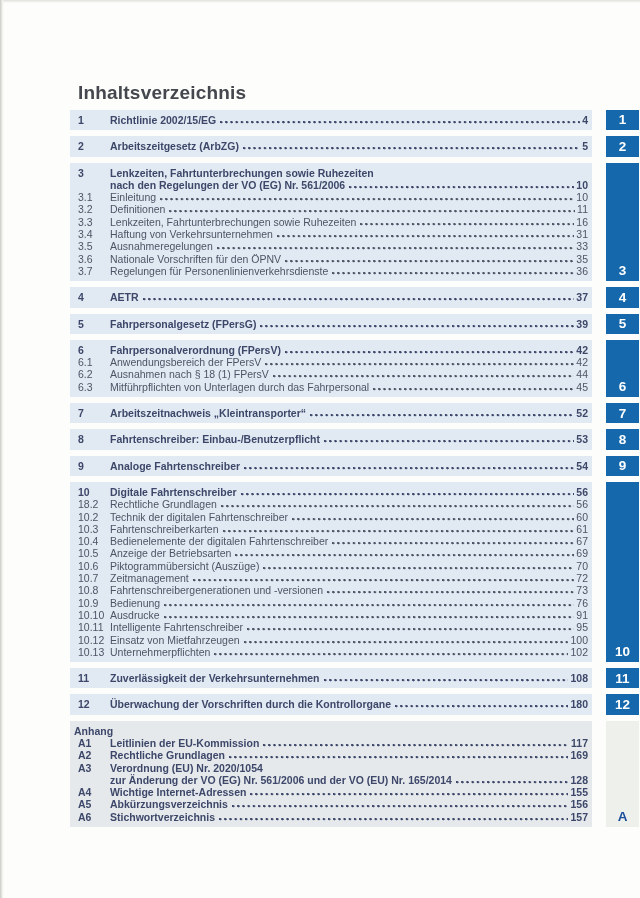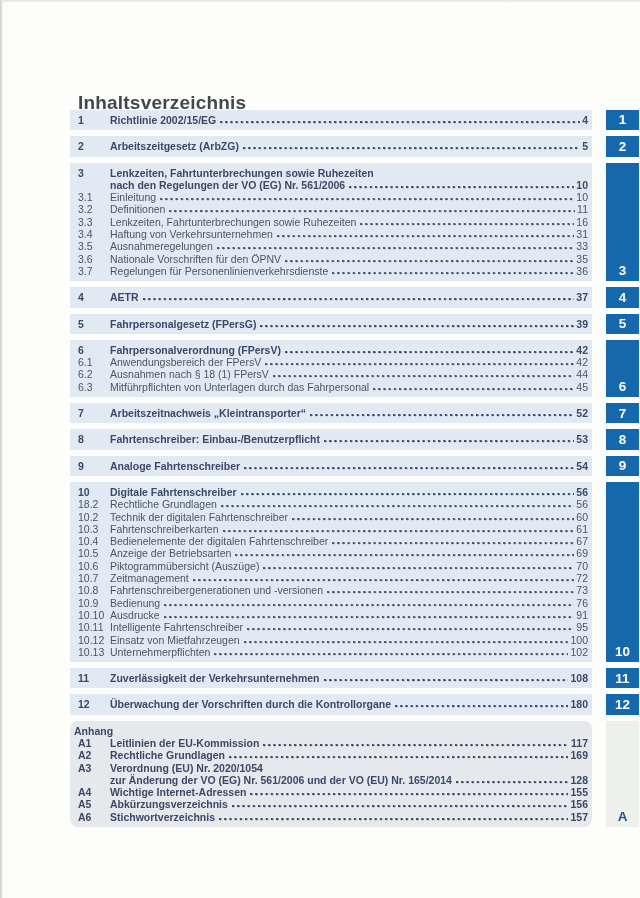--- a/index.html
+++ b/index.html
@@ -7,29 +7,29 @@
   body {
     font-family:"Liberation Sans","DejaVu Sans",sans-serif;
     background:#fdfdfc;
   }
   .sheet { position:relative; width:640px; height:898px; background:#fdfdfc; overflow:hidden; }
   .edge-left { position:absolute; left:0; top:0; bottom:0; width:4px;
     background:linear-gradient(90deg,#c9c9c5,#f1f1ee 60%,rgba(255,255,255,0)); }
   .edge-top { position:absolute; top:0; left:0; right:0; height:3px;
     background:linear-gradient(180deg,#e0e0dc,rgba(255,255,255,0)); }
 
-  .title { position:absolute; left:78px; top:92px; font-size:19px; font-weight:700;
+  .title { position:absolute; left:78px; top:82px; font-size:19px; font-weight:700;
     color:var(--c-title,#44484e); letter-spacing:.2px; }
 
   .toc { position:absolute; left:70px; top:110px; width:570px;
     display:flex; flex-direction:column; gap:6px; }
   .toc-row { display:flex; align-items:stretch; }
 
   .band { width:522px; background:var(--c-band,#e1eaf2); padding:4px 4px 4px 0; }
-  .band.gray { background:var(--c-band-gray,#e5e9ec);border-radius:8px; }
+  .band.gray { background:var(--c-band-gray,#e5e9ec); }
 
   .line { display:flex; align-items:baseline; font-size:10.5px; line-height:12.3px;
     color:var(--c-body,#4d5466); }
   .line.bold { font-weight:700; color:var(--c-head,#3d4769); }
   .num { flex:0 0 40px; padding-left:8px; white-space:nowrap; }
   .label { white-space:nowrap; }
   .label.flush-label { padding-left:4px; }
   .leader { flex:1 1 12px; height:9px; margin:0 2px 0 4px; min-width:10px;
     background-image:radial-gradient(circle at 1.1px 7.2px, currentColor 1.05px, rgba(0,0,0,0) 1.45px);
     background-size:5.2px 9px; background-repeat:repeat-x; }

